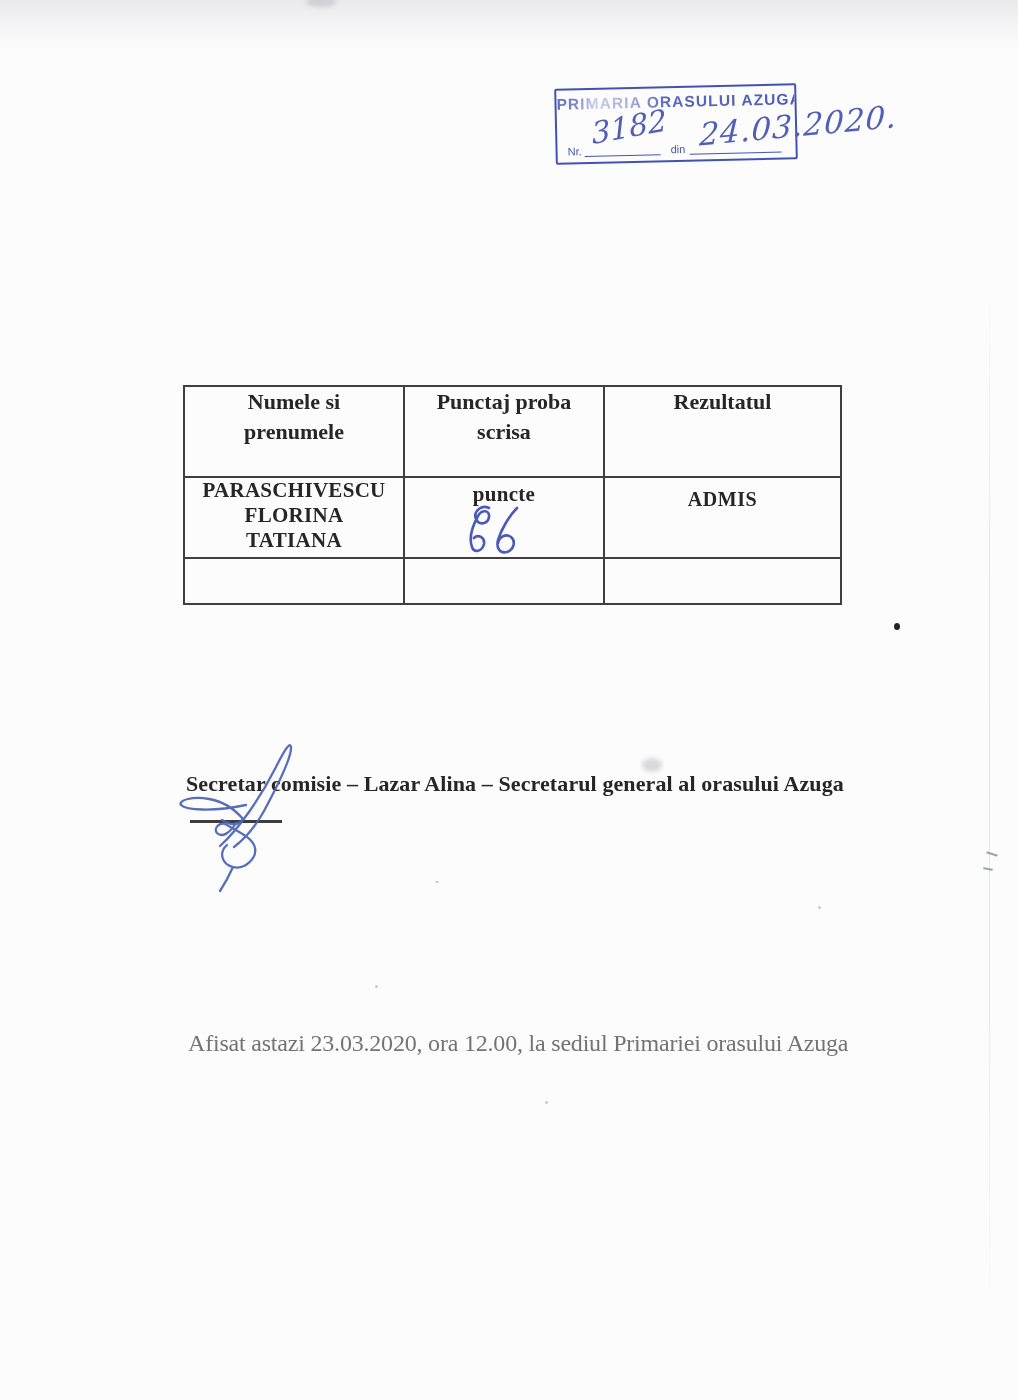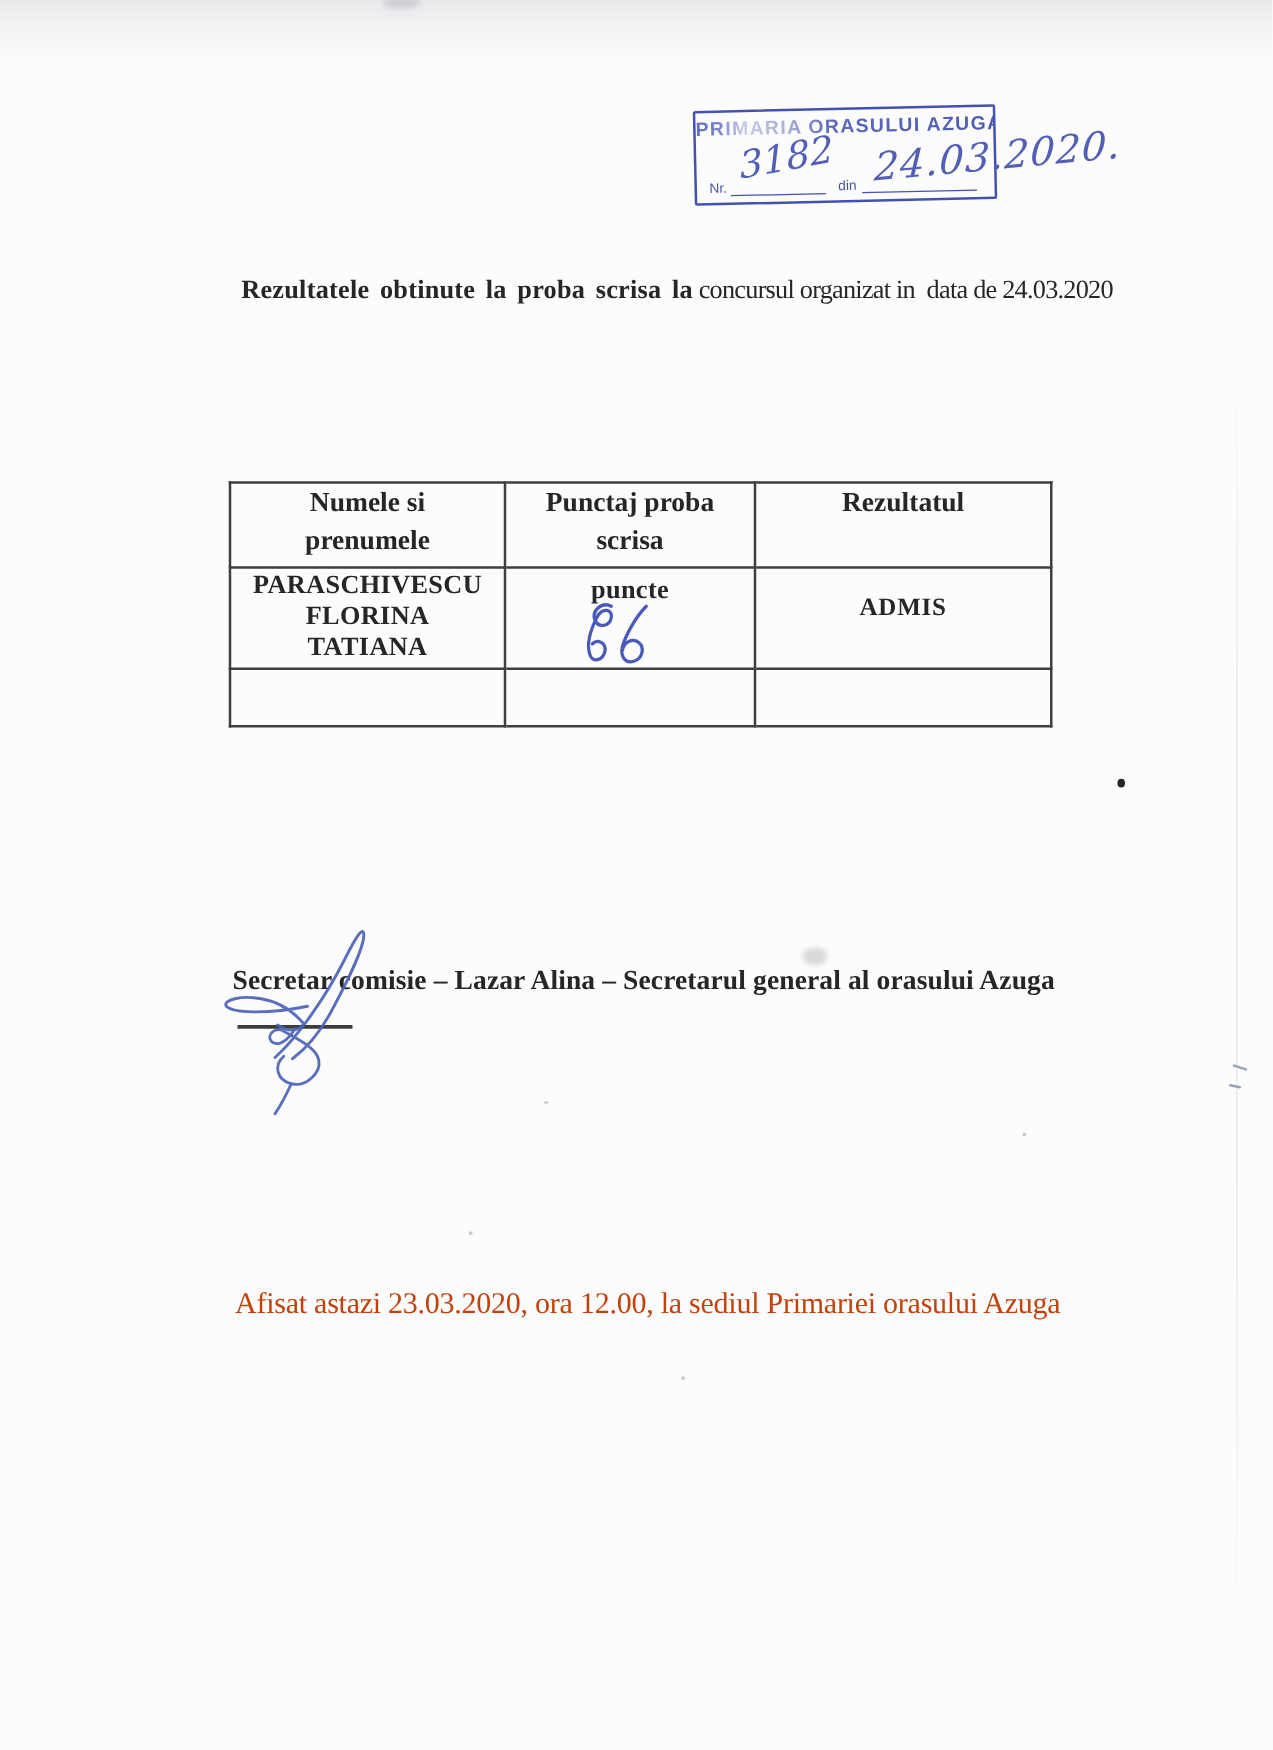--- a/index.html
+++ b/index.html
@@ -53,48 +53,48 @@
   .title-line2{font-size:21px;letter-spacing:-0.5px;margin-top:1px;}
   
   table.results{
     position:absolute;left:183px;top:385px;width:657px;
     border-collapse:collapse;table-layout:fixed;
   }
   table.results td, table.results th{
     border:2px solid #3f3f3f;vertical-align:top;text-align:center;
     padding:0;overflow:visible;
   }
-  th.hdr{font-weight:bold;font-size:22px;line-height:30px;padding-top:7px;height:68px;
+  th.hdr{font-weight:bold;font-size:22px;line-height:30px;padding-top:7px;height:91px;
     white-space:pre-line;box-sizing:border-box;}
   td.name{font-weight:bold;font-size:21px;line-height:25px;padding-top:4px;
     white-space:pre-line;height:78px;box-sizing:border-box;letter-spacing:.3px;}
   td.score{height:78px;box-sizing:border-box;margin-top:25px;}
   .score-label{font-weight:bold;font-size:21px;margin-top:4px;letter-spacing:.3px;}
   .score-svg{display:block;margin:-2px auto 0 auto;position:relative;left:-8px;}
   td.result{height:78px;box-sizing:border-box;}
-  .result-text{font-weight:bold;font-size:20px;margin-top:20px;letter-spacing:.6px;}
+  .result-text{font-weight:bold;font-size:20px;margin-top:10px;letter-spacing:.6px;}
   tr.empty td{height:46px;box-sizing:border-box;}
   
   .dot-artifact{position:absolute;left:894px;top:623px;width:6px;height:7px;border-radius:50%;background:#242424;}
   .smudge{position:absolute;border-radius:50%;filter:blur(2px);}
   .smudge-a{left:642px;top:758px;width:20px;height:14px;background:#d9d9dc;}
   .smudge-b{left:306px;top:-3px;width:30px;height:10px;background:#cfcfd4;}
   .speck{position:absolute;border-radius:50%;background:#c9c9cd;}
   .edge-mark{position:absolute;background:#9aa2c0;height:2px;border-radius:1px;}
   
   .sig-text{
     position:absolute;left:186px;top:771px;width:720px;
     font-weight:bold;font-size:22px;letter-spacing:.1px;white-space:nowrap;
   }
   .sig-svg{position:absolute;left:160px;top:725px;}
   .sig-line{position:absolute;left:190px;top:820px;width:92px;height:2.5px;background:#3c3c3c;}
   
   .footer-text{
     position:absolute;left:188px;top:1030px;width:720px;
-    font-size:24px;letter-spacing:-0.2px;color:#c2410c;white-space:nowrap;
+    font-size:24px;letter-spacing:-0.2px;color:#737373;white-space:nowrap;
   }
 </style>
 </head>
 <body>
 
 <div class="top-shade"></div>
 <div class="fold-line"></div>
 <div class="smudge smudge-b"></div>
 
 <div class="stamp">
@@ -103,21 +103,20 @@
     <span>Nr.</span>
     <span class="stamp-underline u1"></span>
     <span class="stamp-din">din</span>
     <span class="stamp-underline u2"></span>
   </div>
   <div class="hand hand-nr">3182</div>
   <div class="hand hand-date">24.03.2020.</div>
 </div>
 
 <div class="title">
-  <div class="title-line1"><span class="title-bold">Rezultatele obtinute la proba scrisa la</span><span class="title-rest"> concursul organizat in  data de 24.03.2020</span></div>
 </div>
 
 <table class="results">
   <colgroup>
     <col style="width:220px">
       <col style="width:200px">
       <col style="width:237px">
   </colgroup>
   <tbody>
       <tr>

